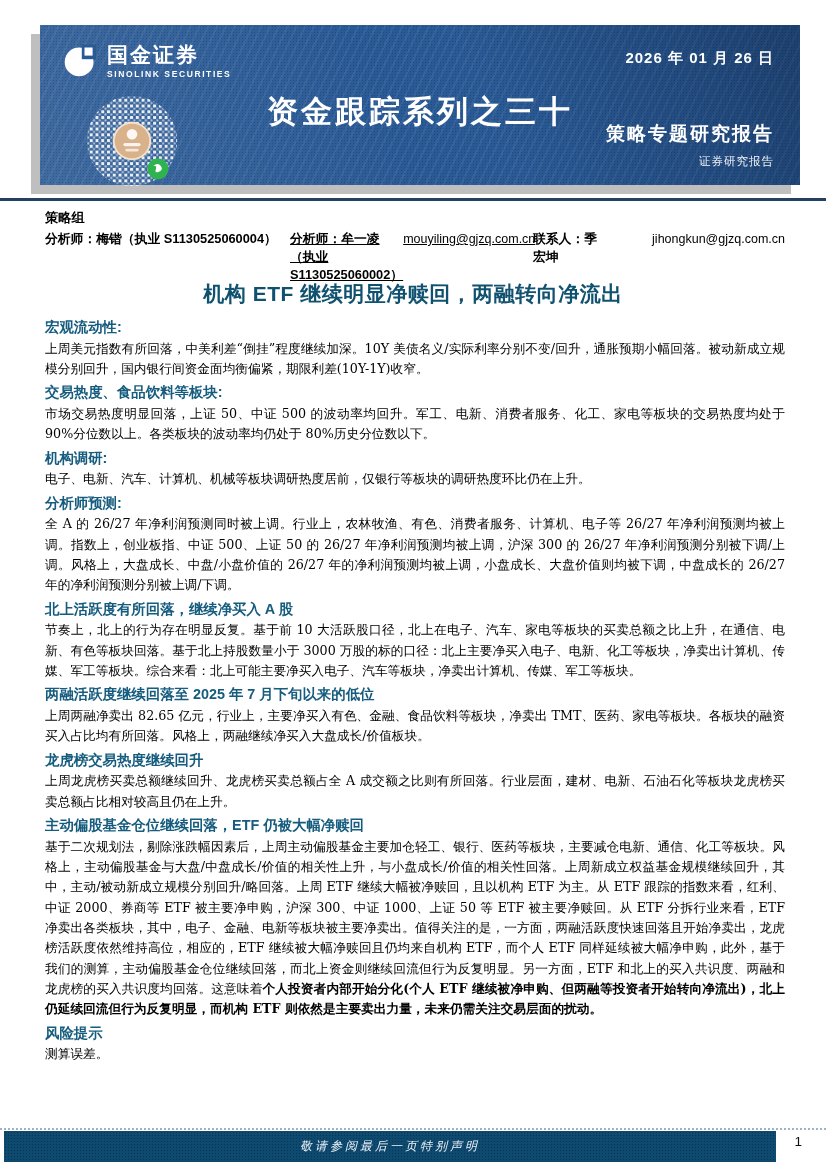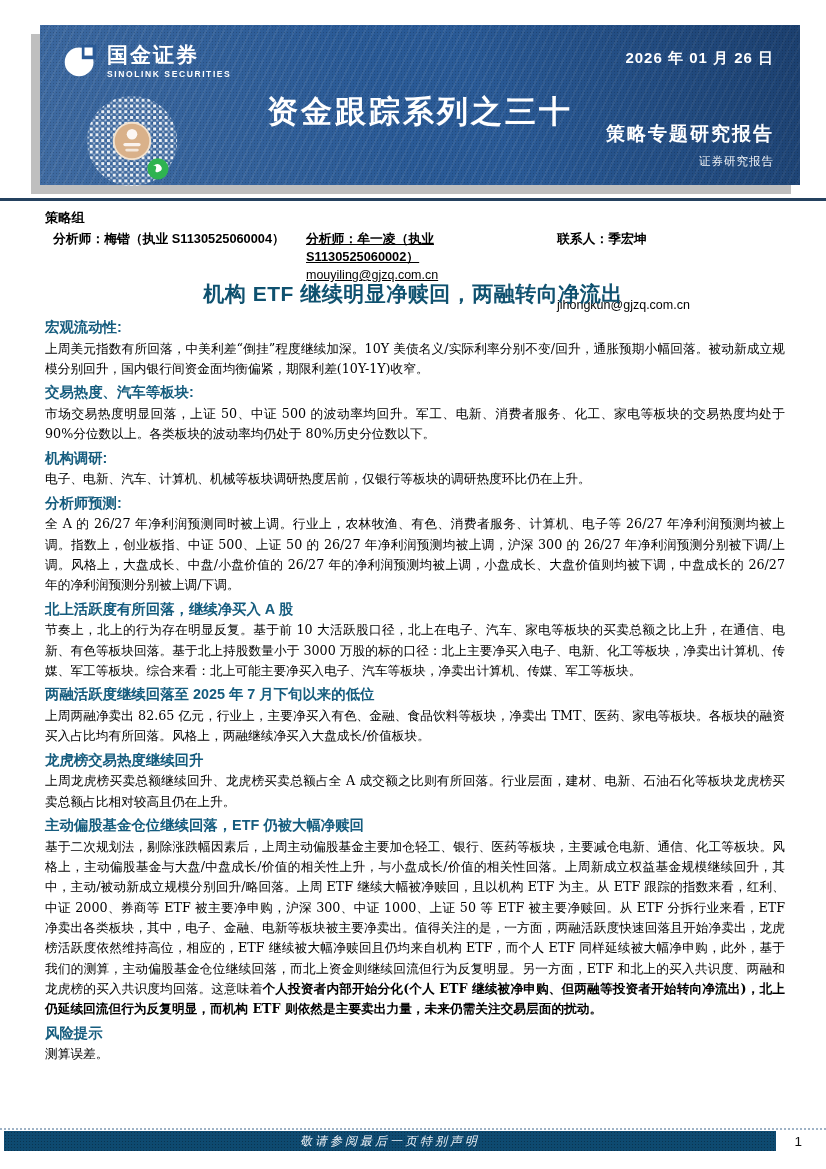--- a/index.html
+++ b/index.html
@@ -35,21 +35,21 @@
   }
   .report-type{position:absolute;right:26px;bottom:16px;text-align:right;color:#fff;}
   .report-type .big{font-size:19px;font-weight:bold;letter-spacing:2px;}
   .report-type .small{font-size:11.5px;margin-top:7px;letter-spacing:1px;opacity:0.95;}
   
   .top-rule{position:absolute;top:198px;left:0;width:826px;height:2.5px;background:#24415f;}
   
   .team{position:absolute;top:209px;left:45px;width:740px;font-size:12.8px;}
   .team .group{font-weight:bold;font-size:13.2px;margin-bottom:3px;}
   .team-cols{display:flex;}
-  .team-col{display:flex;flex-direction:column;margin-left:8px;}
+  .team-col{display:flex;flex-direction:row;}
   .team-col.c1{width:245px;}
   .team-col.c2{width:243px;text-decoration:underline;}
   .team-col.c3{flex:1;gap:48px;}
   .member-title{font-weight:bold;line-height:18px;}
   .member-email{font-weight:normal;line-height:18px;font-size:12.5px;}
   
   .main-title{
     position:absolute;top:280px;left:0;width:826px;
     text-align:center;font-size:21px;font-weight:bold;color:#0f516f;letter-spacing:0.5px;
   }
@@ -60,21 +60,21 @@
     margin:4px 0 2px 0;line-height:1.3;font-family:"Liberation Sans",sans-serif;
   }
   .sec p{
     margin:0;font-family:"DejaVu Serif", serif;
     font-size:12.7px;line-height:1.60;text-align:justify;color:#000;
   }
   .sec p b{font-weight:bold;}
   
   .footer-dotline{position:absolute;left:0;top:1128px;width:826px;border-top:2px dotted #9fb3c6;}
   .footer-bar{
-    position:absolute;left:4px;top:1131px;width:772px;height:20px;
+    position:absolute;left:4px;top:1131px;width:772px;height:31px;
     background:
       radial-gradient(rgba(0,0,0,0.28) 0.8px, transparent 0.9px),
       #0e4a70;
     background-size:3px 3px,auto;
     display:flex;align-items:center;justify-content:center;
   }
   .footer-bar span{
     color:#eef3f8;font-size:12px;letter-spacing:3px;font-style:italic;
     font-family:"DejaVu Serif", serif;
   }
@@ -151,21 +151,21 @@
   <div class="main-title">机构 ETF 继续明显净赎回，两融转向净流出</div>
 
   <div class="content">
 
     <div class="sec">
       <h2>宏观流动性:</h2>
       <p>上周美元指数有所回落，中美利差“倒挂”程度继续加深。10Y 美债名义/实际利率分别不变/回升，通胀预期小幅回落。被动新成立规模分别回升，国内银行间资金面均衡偏紧，期限利差(10Y-1Y)收窄。</p>
     </div>
 
     <div class="sec">
-      <h2>交易热度、汽车等板块:</h2>
+      <h2>交易热度、食品饮料等板块:</h2>
       <p>市场交易热度明显回落，上证 50、中证 500 的波动率均回升。军工、电新、消费者服务、化工、家电等板块的交易热度均处于 90%分位数以上。各类板块的波动率均仍处于 80%历史分位数以下。</p>
     </div>
 
     <div class="sec">
       <h2>机构调研:</h2>
       <p>电子、电新、汽车、计算机、机械等板块调研热度居前，仅银行等板块的调研热度环比仍在上升。</p>
     </div>
 
     <div class="sec">
       <h2>分析师预测:</h2>

